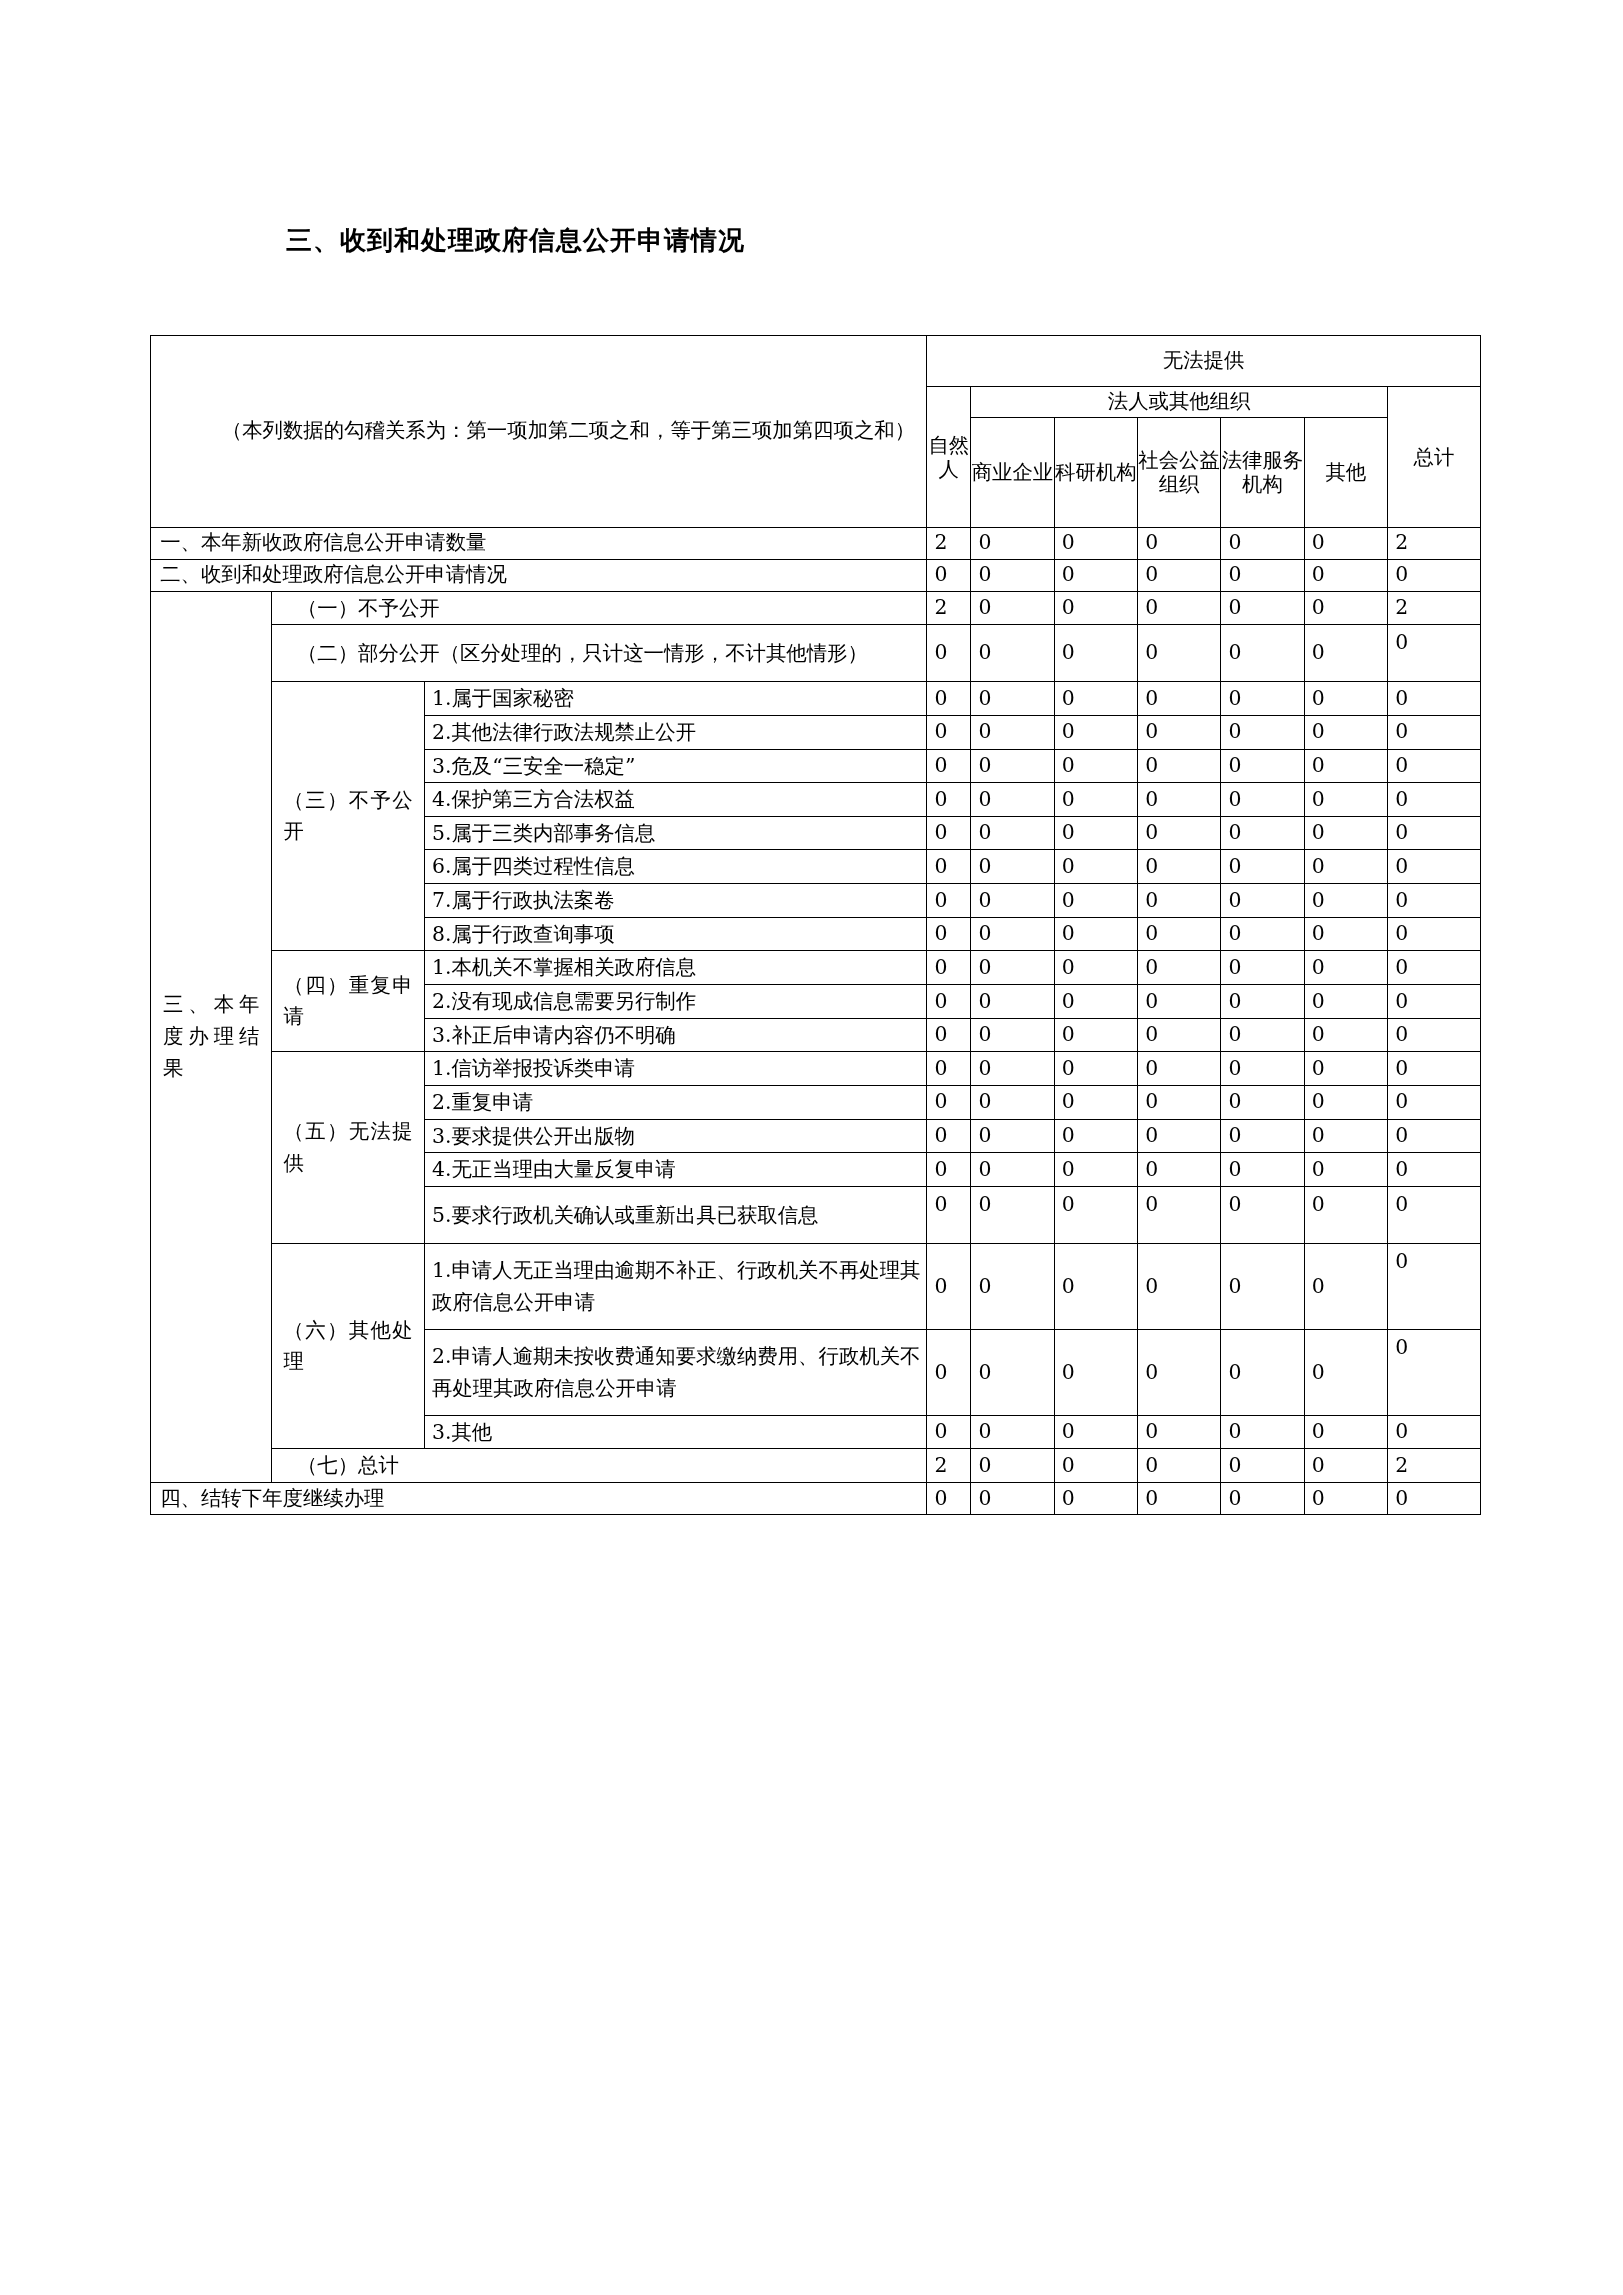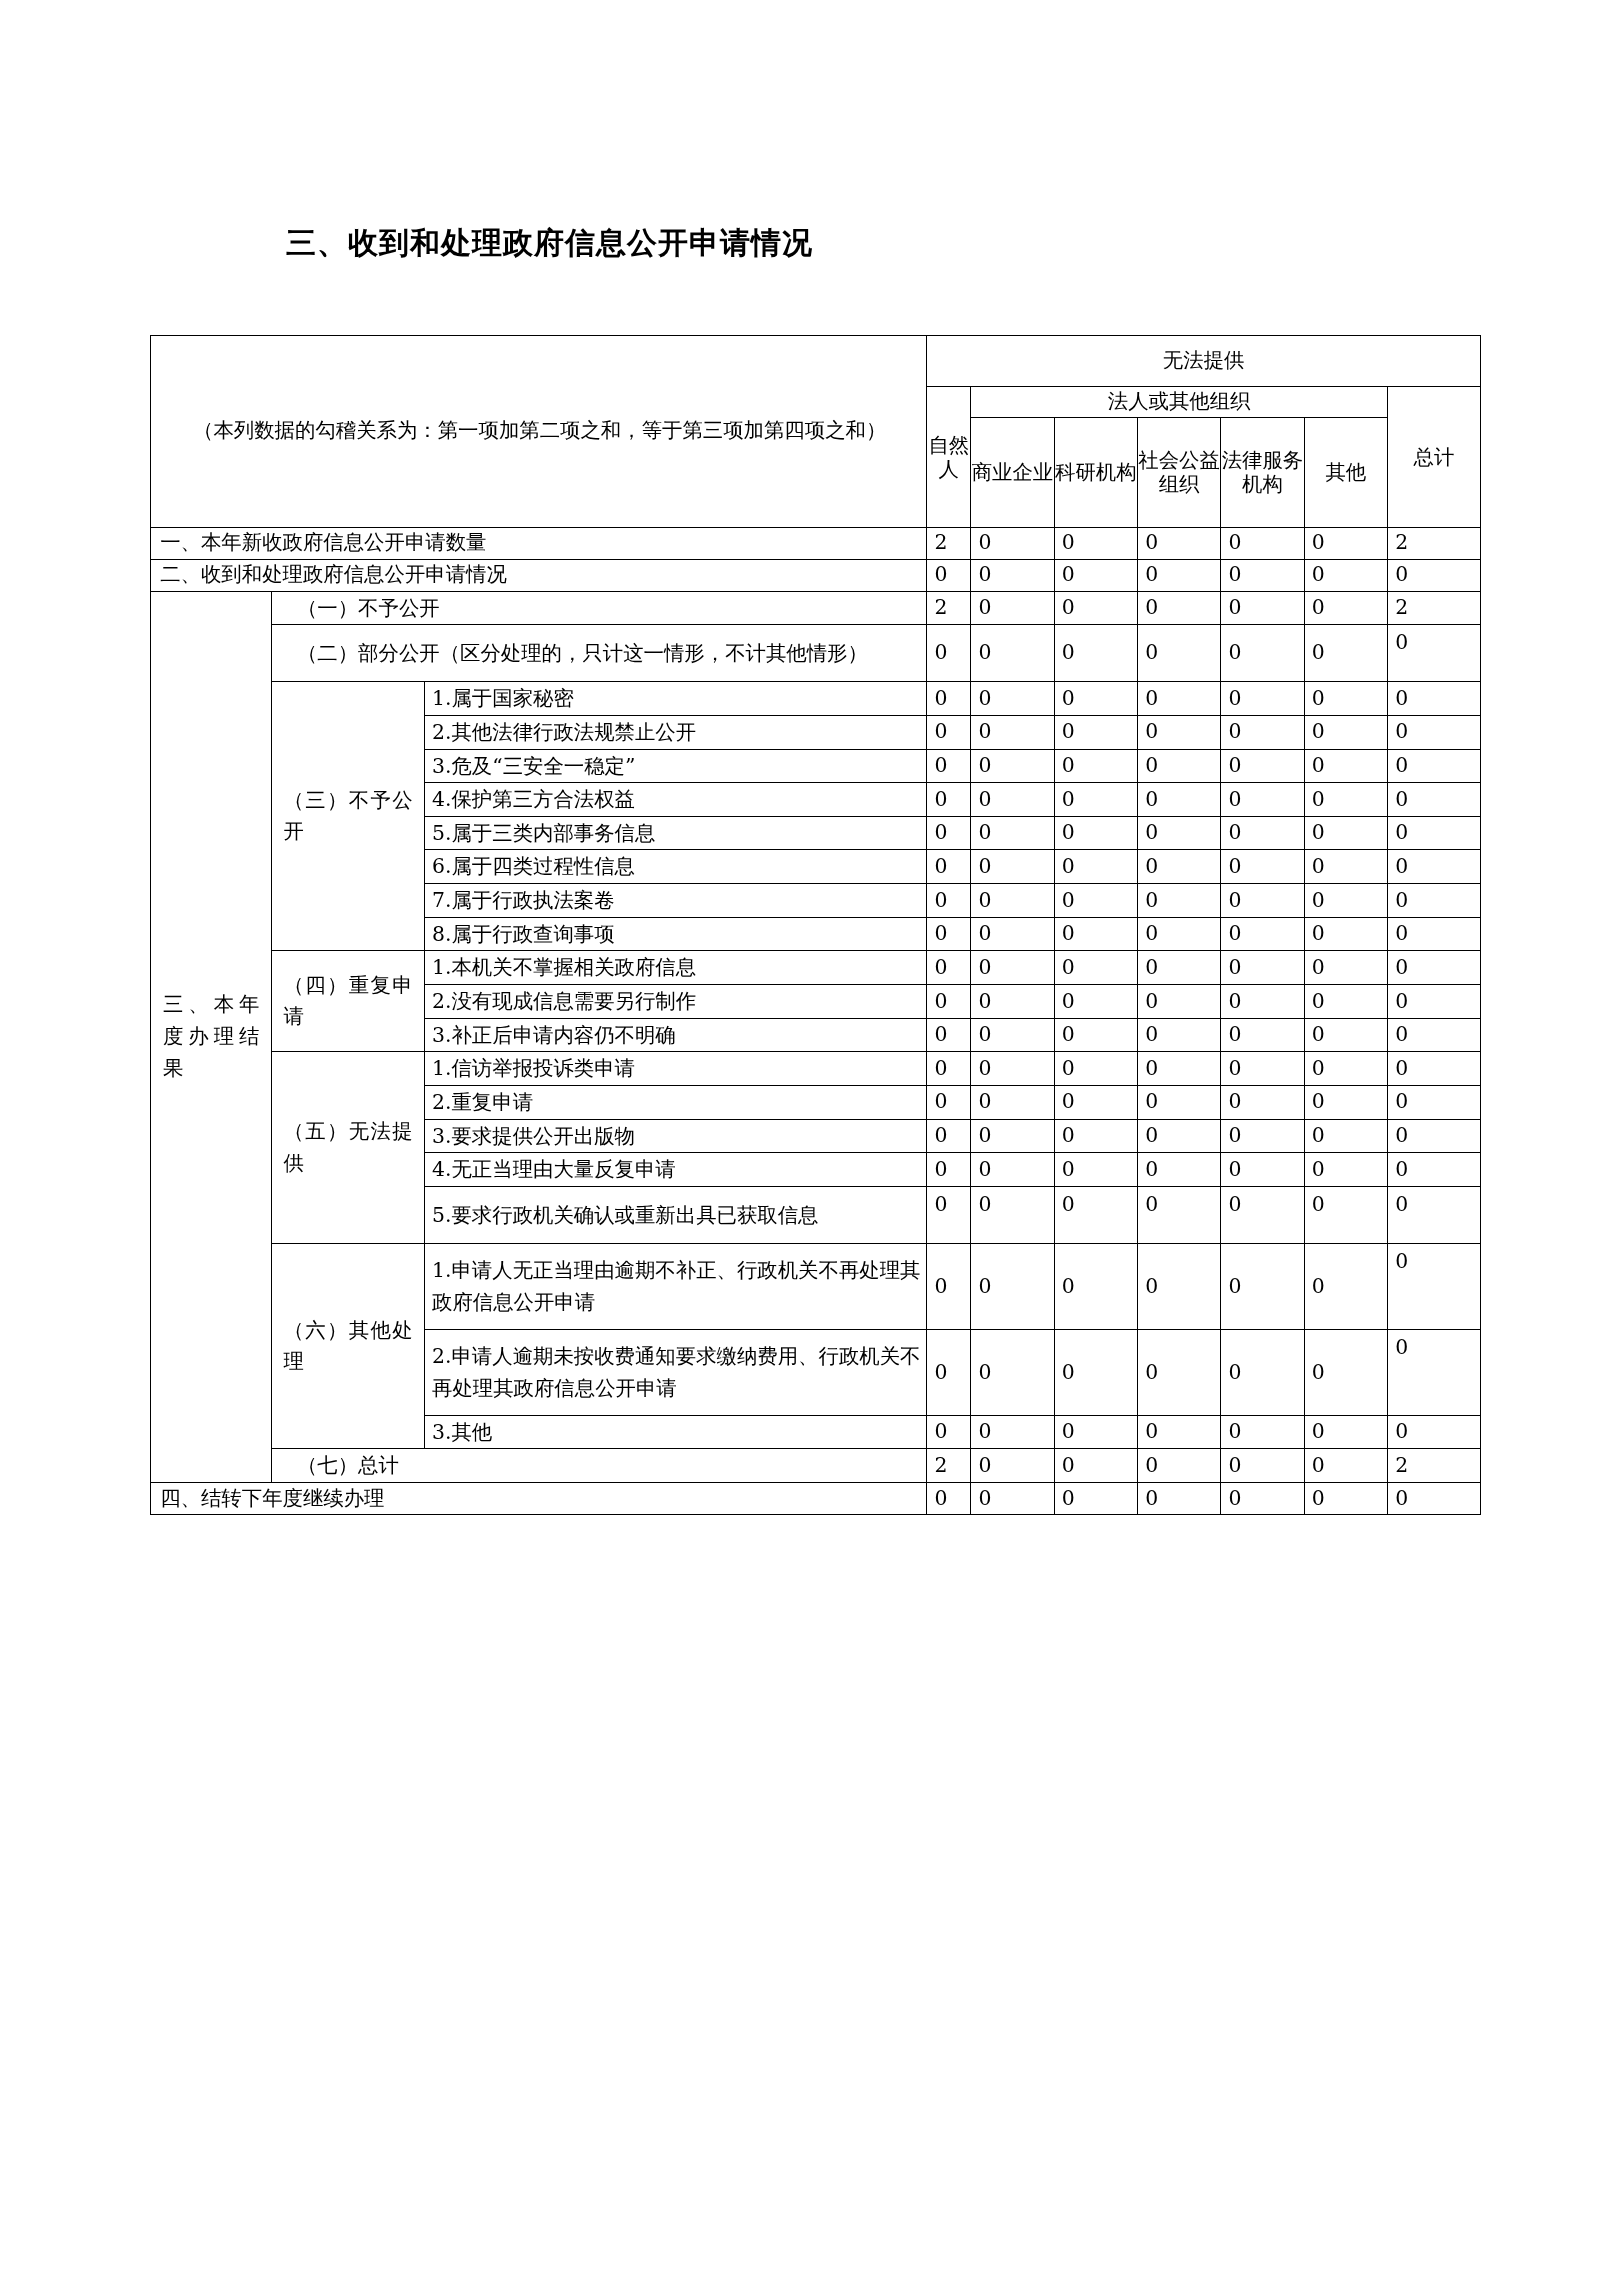--- a/index.html
+++ b/index.html
@@ -21,21 +21,21 @@
     width: 1623px;
     height: 2295px;
     background: #fff;
   }
 
   
   .doc-title {
     position: absolute;
     left: 286px;
     top: 226px;
-    font-size: 30px;
+    font-size: 26px;
     font-weight: bold;
     letter-spacing: 1px;
     white-space: nowrap;
     line-height: 1.1;
   }
 
   
   .tbl-wrap {
     position: absolute;
     left: 150px;
@@ -59,21 +59,21 @@
     font-size: 20.4px;
   }
 
   
   .hdr-center {
     text-align: center;
     vertical-align: middle !important;
   }
 
   .hdr-note {
-    text-align: center;
+    text-align: right;
     padding: 0 11.2px 0 13.3px !important;
     line-height: 1.75;
     vertical-align: middle !important;
   }
 
   
   .vstack {
     text-align: center;
     vertical-align: middle !important;
     line-height: 1.18;

